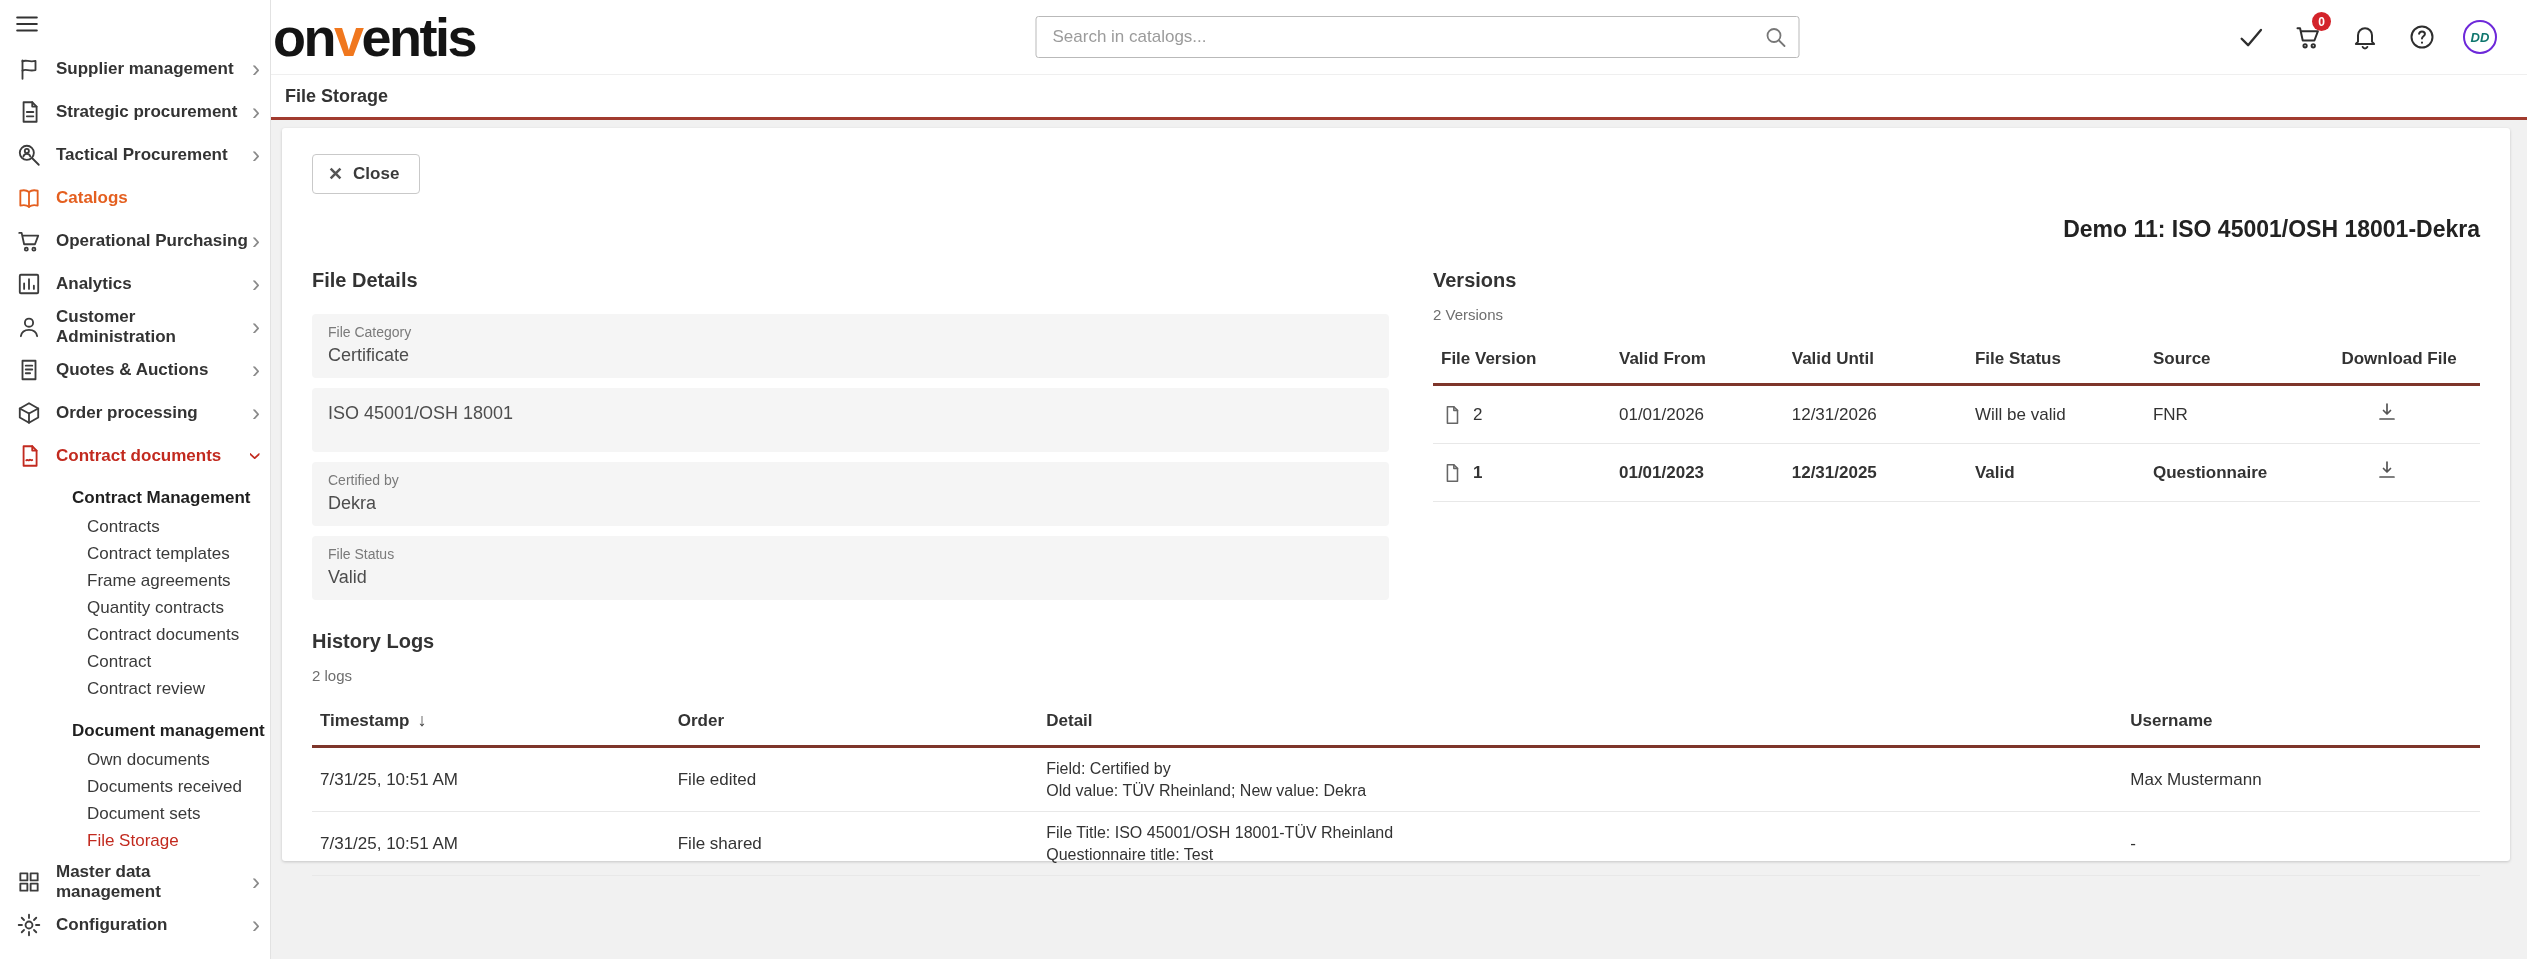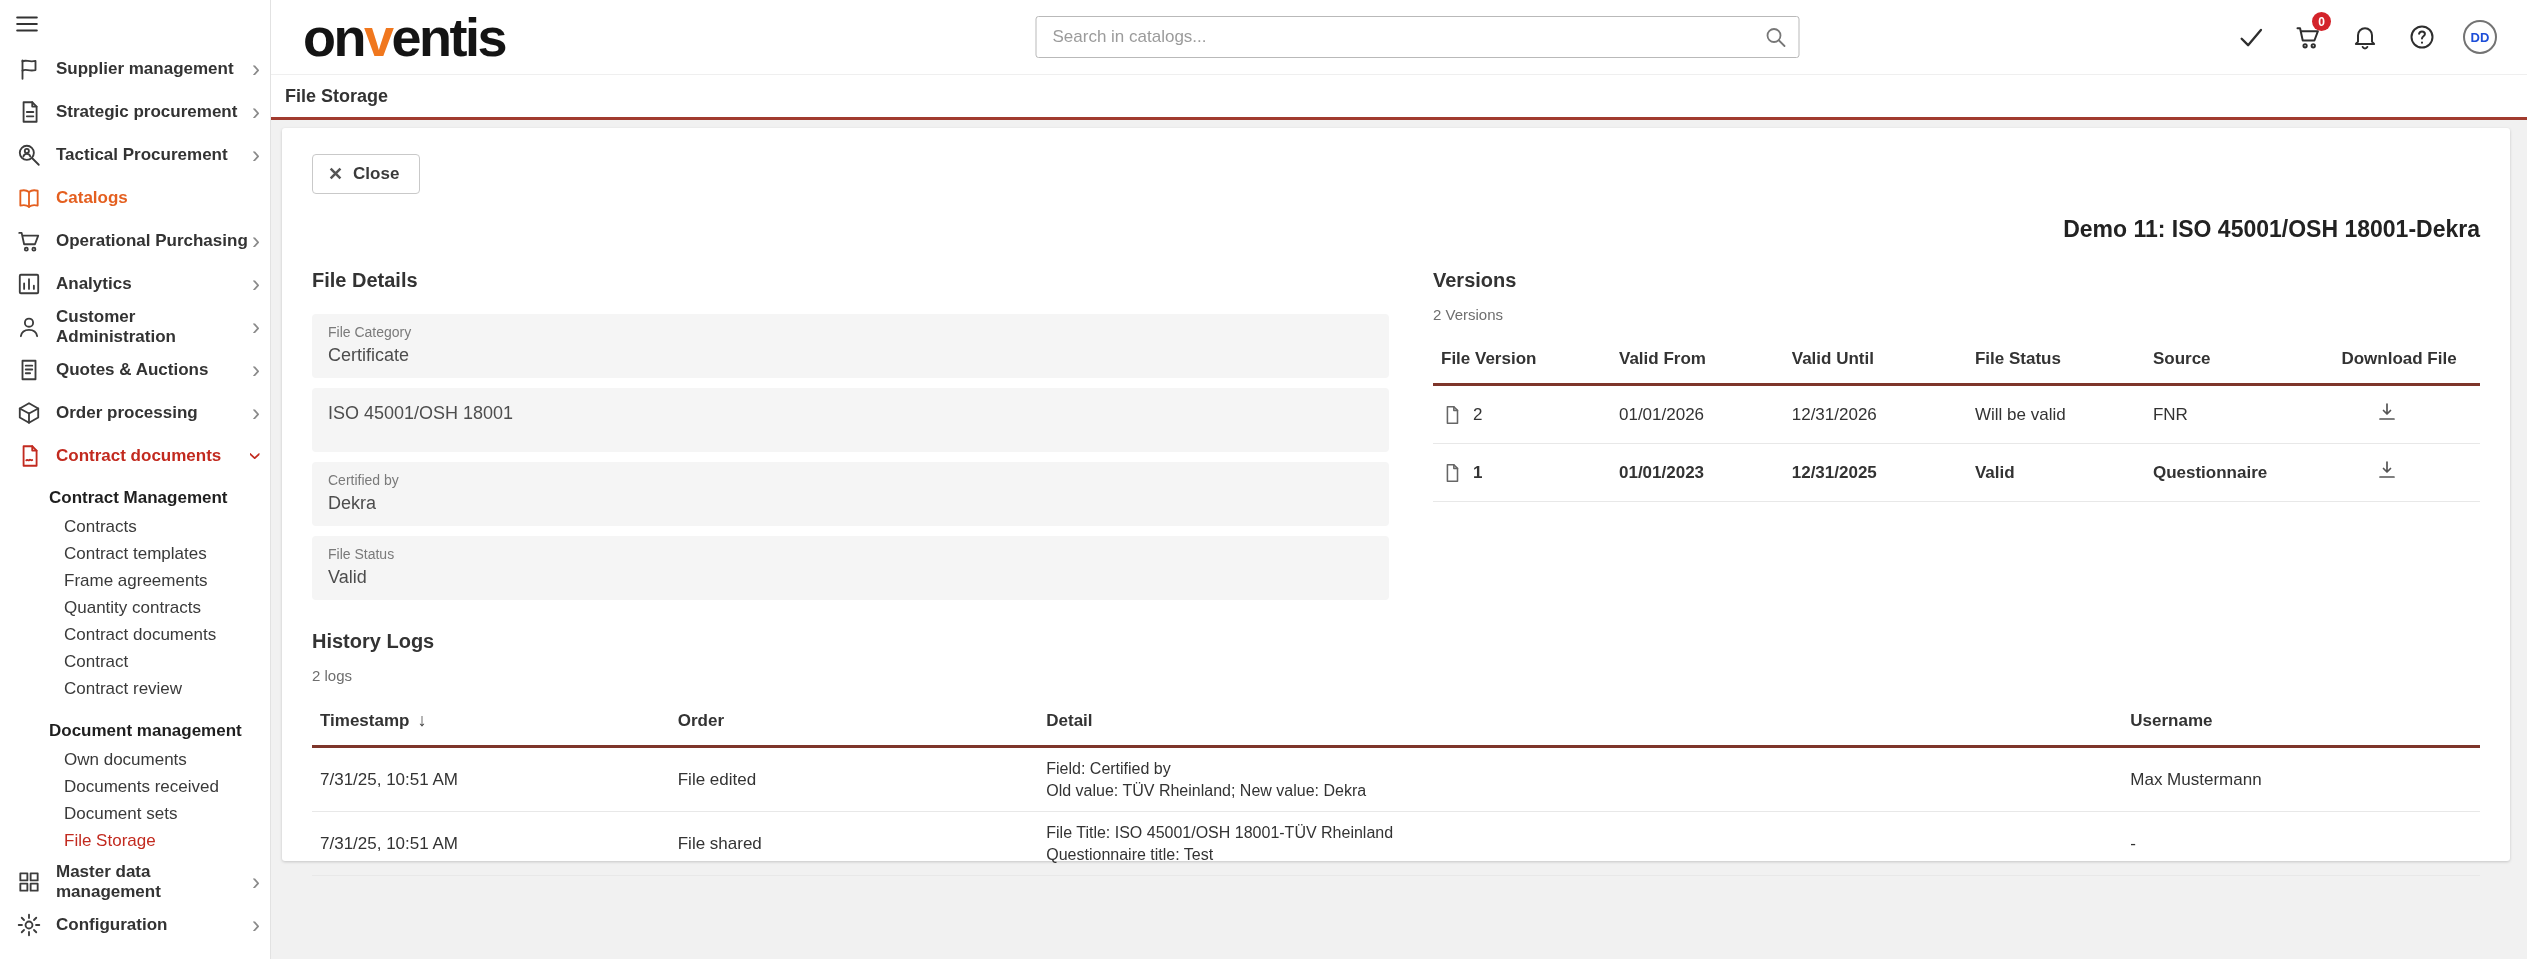--- a/index.html
+++ b/index.html
@@ -10,42 +10,42 @@
   .sidebar { width: 271px; min-width: 271px; height: 100%; border-right: 1px solid #e2e2e2; background: #fff; overflow: hidden; padding-top: 4px; }
   .hamburger { height: 43px; display: flex; align-items: center; padding-left: 14px; color: #333; cursor: pointer; }
   .hamburger svg { width: 26px; height: 26px; }
   .nav-item { display: flex; align-items: center; height: 43px; padding: 0 10px 0 14px; color: #333; font-size: 17px; font-weight: 700; cursor: pointer; }
   .nav-icon { width: 30px; min-width: 30px; height: 30px; margin-right: 12px; display: flex; align-items: center; justify-content: center; color: #3c3c3c; }
   .nav-icon svg { width: 26px; height: 26px; }
   .nav-chevron { margin-left: auto; color: #8a8a8a; font-size: 24px; font-weight: 400; line-height: 1; }
   .nav-item.orange, .nav-item.orange .nav-icon { color: #e45f1f; }
   .nav-item.red, .nav-item.red .nav-icon, .nav-item.red .nav-chevron { color: #c22a1f; }
   .nav-chevron.down { transform: rotate(90deg); }
-  .sub-block { padding-left: 49px; }
+  .sub-block { padding-left: 72px; }
   .sub-header { margin-top: 6px; height: 30px; display: flex; align-items: center; font-size: 17px; font-weight: 700; color: #1f1f1f; }
   .sub-header.spaced { margin-top: 14px; }
   .sub-item { height: 27px; display: flex; align-items: center; padding-left: 15px; font-size: 17px; color: #3a3a3a; cursor: pointer; }
   .sub-item.active { color: #c22a1f; }
   .nav-item.gap-top { margin-top: 6px; }
 
   
   .main { flex: 1; display: flex; flex-direction: column; min-width: 0; }
   .topbar { height: 74px; display: flex; align-items: center; position: relative; background: #fff; }
-  .logo { margin-left: 32px; font-size: 54px; font-weight: 800; letter-spacing: -2.5px; color: #141414; cursor: pointer; line-height: 1; }
+  .logo { margin-left: 2px; font-size: 54px; font-weight: 800; letter-spacing: -2.5px; color: #141414; cursor: pointer; line-height: 1; }
   .logo .logo-v { color: #f0771e; }
   .search-wrap { position: absolute; left: 50%; top: 50%; transform: translate(-50%, -50%); width: 801px; padding-left: 37px; }
   .search-input { width: 100%; height: 42px; border: 1px solid #b9b9b9; border-radius: 3px; padding: 0 50px 0 16px; font-size: 17px; color: #333; font-family: "Liberation Sans", sans-serif; background: #fff; }
   .search-input::placeholder { color: #9b9b9b; }
   .search-icon { position: absolute; right: 12px; top: 50%; transform: translateY(-50%); color: #777; cursor: pointer; display: flex; }
   .search-icon svg { width: 24px; height: 24px; }
   .topbar-actions { margin-left: auto; margin-right: 30px; display: flex; align-items: center; gap: 25px; }
   .action-icon { width: 32px; height: 32px; color: #2e2e2e; position: relative; cursor: pointer; display: flex; align-items: center; justify-content: center; }
   .action-icon svg { width: 28px; height: 28px; }
   .cart-badge { position: absolute; top: -9px; right: -7px; background: #d3232a; color: #fff; border-radius: 50%; min-width: 19px; height: 19px; font-size: 12px; font-weight: 700; display: flex; align-items: center; justify-content: center; }
-  .avatar { width: 34px; height: 34px; border: 2px solid #737373; border-radius: 50%; display: flex; align-items: center; justify-content: center; font-size: 13px; font-weight: 700; color: #1d4ed8; cursor: pointer; }
+  .avatar { width: 34px; height: 34px; border: 2px solid #6d28d9; border-radius: 50%; display: flex; align-items: center; justify-content: center; font-size: 13px; font-weight: 700; color: #0f766e; cursor: pointer; font-style: italic; }
 
   .breadcrumb-bar { height: 46px; display: flex; align-items: center; padding-left: 14px; border-top: 1px solid #efefef; border-bottom: 3px solid #a13b2e; background: #fff; }
   .breadcrumb { font-size: 18px; font-weight: 700; color: #333; }
 
   .content { flex: 1; background: #f1f1f1; padding: 8px 17px 0 11px; overflow: hidden; }
   .card { background: #fff; border-radius: 3px; box-shadow: 0 1px 3px rgba(0,0,0,0.18); padding: 26px 30px 40px 30px; height: 733px; }
 
   .close-btn { display: inline-flex; align-items: center; gap: 10px; border: 1px solid #c9c9c9; border-radius: 4px; padding: 9px 20px 9px 15px; font-size: 17px; font-weight: 600; color: #3a3a3a; background: #fff; cursor: pointer; font-family: "Liberation Sans", sans-serif; }
   .close-x { font-size: 18px; color: #555; line-height: 1; }
   .page-title { margin-top: 22px; font-size: 23px; font-weight: 700; color: #222; text-align: right; }

